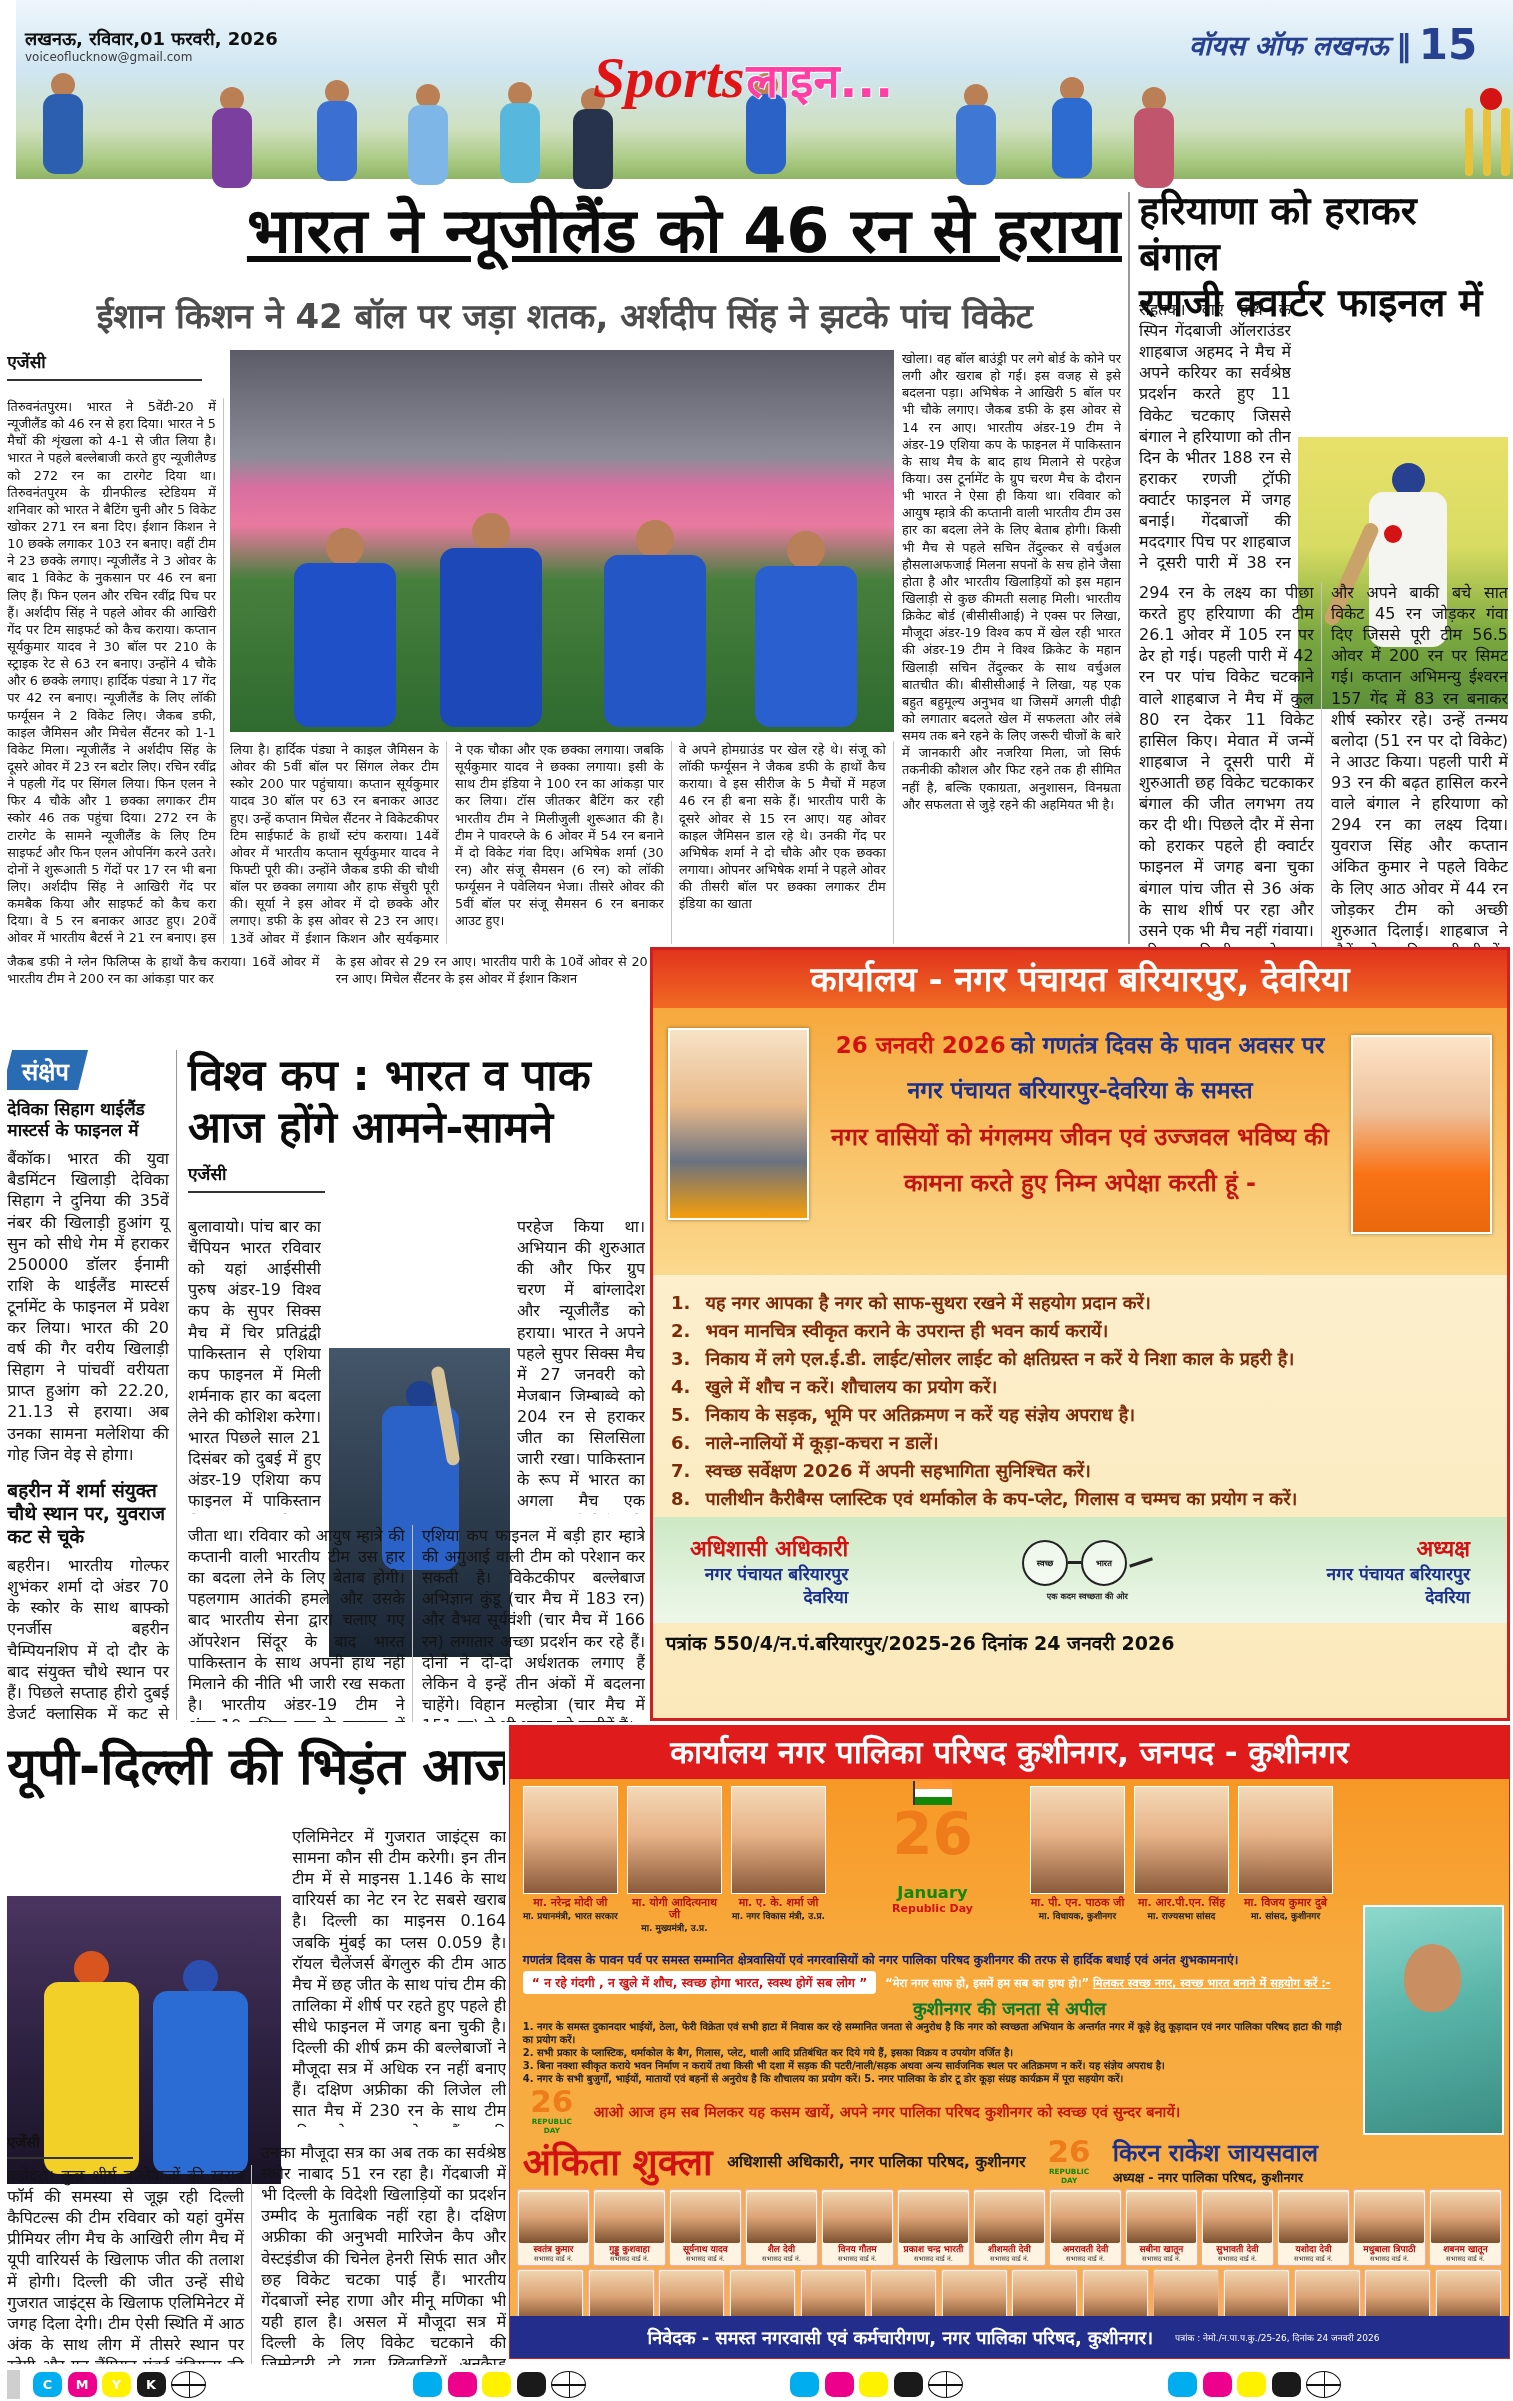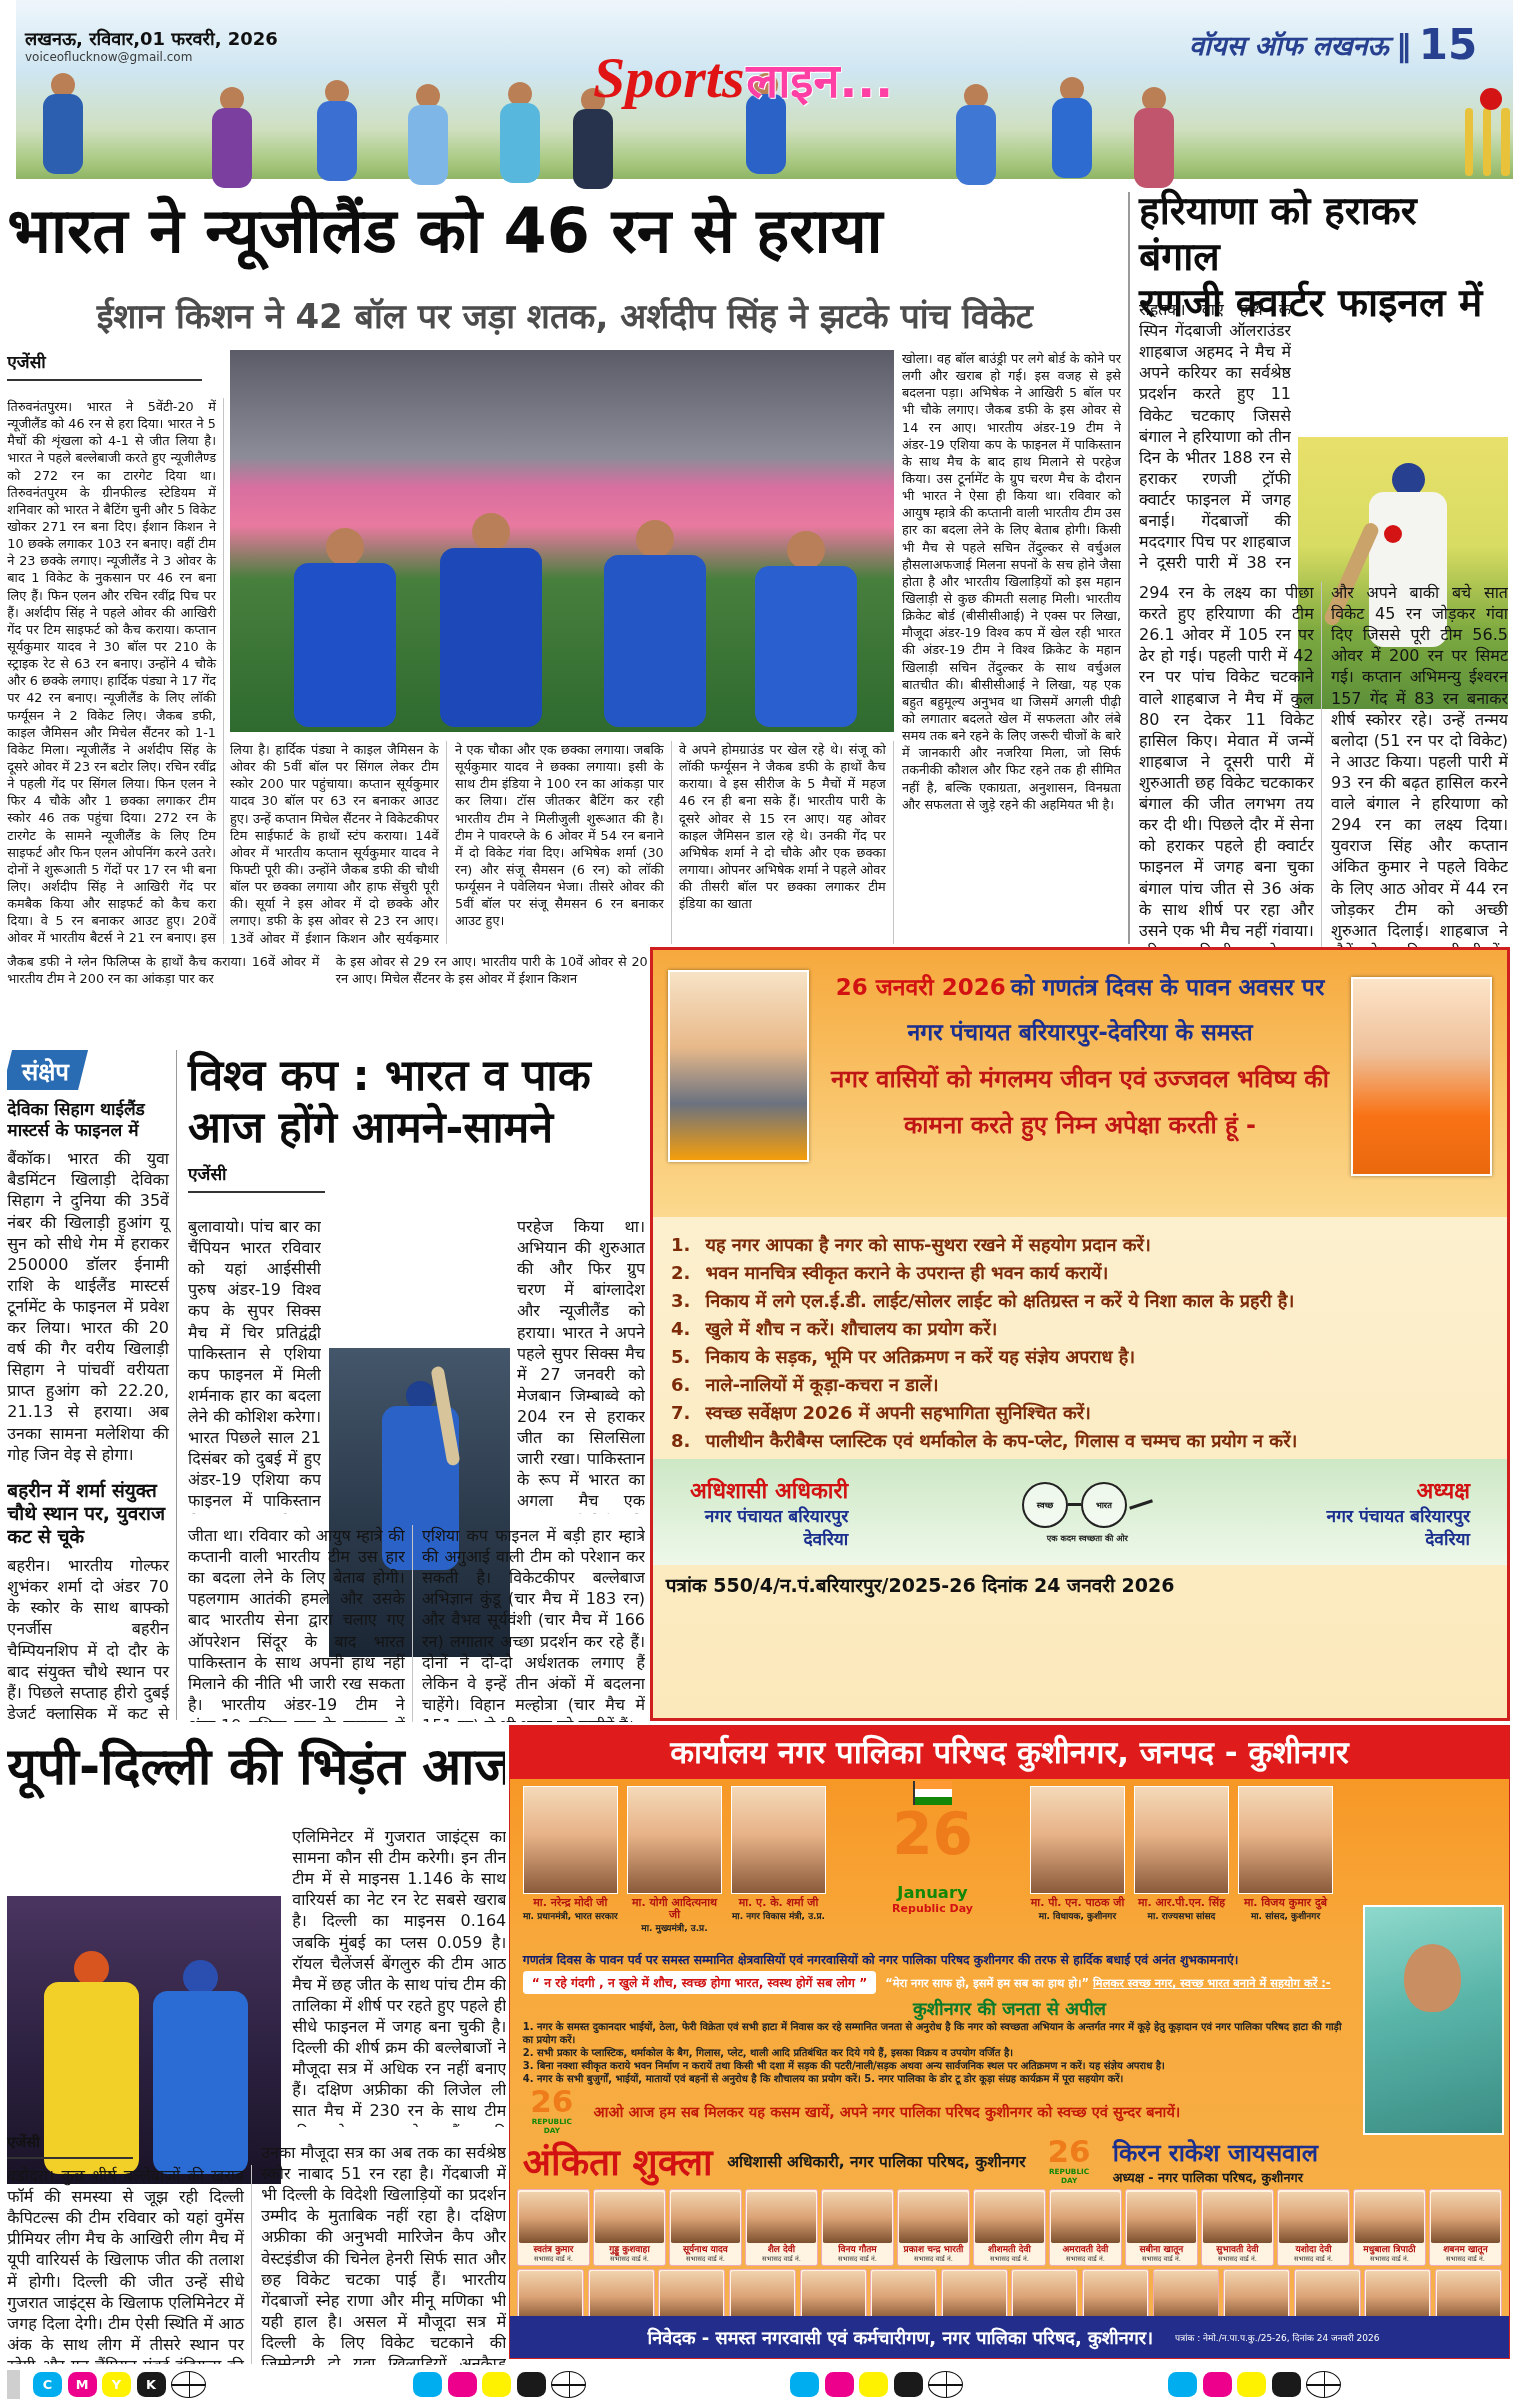--- a/index.html
+++ b/index.html
@@ -22,21 +22,21 @@
   .sports-en{font-family:"Liberation Serif",serif;font-style:italic;font-weight:700;font-size:58px;color:#e01414;}
   .sports-hi{font-size:47px;font-weight:800;color:#ff3fa4;text-shadow:0 0 1.8px #fff,0.9px 0.9px 0 #fff,-0.9px -0.9px 0 #fff;}
   .bfig{position:absolute;}
   .bfig .bhead{width:24px;height:24px;border-radius:50%;background:#bb7f56;margin:0 auto;}
   .bfig .bbody{width:40px;height:80px;border-radius:12.8px;margin-top:-2.7px;}
   .stumps{position:absolute;display:flex;gap:10px;}
   .stump{width:8.2px;height:68px;background:#e7c23a;border-radius:3.7px;}
   .ball{position:absolute;width:22px;height:22px;border-radius:50%;background:#d41414;}
 
   
-  .headline-xl{font-weight:800;color:#0c0c0c;white-space:nowrap;text-align:left;}
+  .headline-xl{font-weight:800;color:#0c0c0c;white-space:nowrap;text-align:right;text-decoration:underline;}
   .subhead{font-weight:700;color:#4c4c4c;white-space:nowrap;text-align:center;}
   .byline{font-size:17.3px;font-weight:800;border-bottom:2.7px solid #333;padding-bottom:5.5px;width:92%;}
   .body-txt{font-size:12.8px;line-height:1.34;color:#141414;}
   .body-sm{font-size:16px;line-height:1.32;color:#141414;}
   .colr{border-right:0.9px solid #c4c4c4;padding-right:7.3px;box-sizing:border-box;}
   .photo{background:#888;position:relative;overflow:hidden;}
   .pfig{position:absolute;}
   .pfig .phead{border-radius:50%;background:#b97f58;margin:0 auto;}
   .pfig .pbody{border-radius:14.6px;margin-top:-3.7px;}
   .vrule{position:absolute;width:1.8px;background:#9a9a9a;}
@@ -290,20 +290,21 @@
         <div class="pbody" style="width:77px;height:164px;background:#2a62c8"></div>
       </div>
       <div class="abs" style="left:110px;top:18px;width:12.8px;height:100px;background:#d8c49a;border-radius:6.4px;transform:rotate(-10deg)"></div>
     </div>
     <div class="abs body-sm just clip" style="left:329px;top:166px;width:128px;height:298px">परहेज किया था। अभियान की शुरुआत की और फिर ग्रुप चरण में बांग्लादेश और न्यूजीलैंड को हराया। भारत ने अपने पहले सुपर सिक्स मैच में 27 जनवरी को मेजबान जिम्बाब्वे को 204 रन से हराकर जीत का सिलसिला जारी रखा। पाकिस्तान के रूप में भारत का अगला मैच एक मजबूत विरोधी के खिलाफ होगा और</div>
     <div class="abs body-sm just clip colr" style="left:0;top:475px;width:225px;height:197px">जीता था। रविवार को आयुष म्हात्रे की कप्तानी वाली भारतीय टीम उस हार का बदला लेने के लिए बेताब होगी। पहलगाम आतंकी हमले और उसके बाद भारतीय सेना द्वारा चलाए गए ऑपरेशन सिंदूर के बाद भारत पाकिस्तान के साथ अपनी हाथ नहीं मिलाने की नीति भी जारी रख सकता है। भारतीय अंडर-19 टीम ने अंडर-19 एशिया कप के फाइनल में पाकिस्तान के साथ मैच के बाद हाथ मिलाने से</div>
     <div class="abs body-sm just clip" style="left:234px;top:475px;width:223px;height:197px">एशिया कप फाइनल में बड़ी हार म्हात्रे की अगुआई वाली टीम को परेशान कर सकती है। विकेटकीपर बल्लेबाज अभिज्ञान कुंडू (चार मैच में 183 रन) और वैभव सूर्यवंशी (चार मैच में 166 रन) लगातार अच्छा प्रदर्शन कर रहे हैं। दोनों ने दो-दो अर्धशतक लगाए हैं लेकिन वे इन्हें तीन अंकों में बदलना चाहेंगे। विहान मल्होत्रा (चार मैच में 151 रन) से भी भारत को उम्मीदें हैं।</div>
   </div>
 
   <div class="abs ad1">
+    <div class="ad1-head">कार्यालय - नगर पंचायत बरियारपुर, देवरिया</div>
     <div class="ad1-top">
       <div class="ad1-card" style="left:14.6px;top:20px;width:137px;height:188px;
            background:linear-gradient(180deg,#f7e3c6 0%,#e8b98a 40%,#6b7280 70%,#f59e0b 100%)"></div>
       <div class="ad1-card" style="right:14.6px;top:27px;width:137px;height:195px;
            background:linear-gradient(180deg,#fde4c8 0%,#eec09a 38%,#f97316 70%,#ea680c 100%)"></div>
       <div class="ad1-lines">
         <div>
           <span class="ad1-l1r">26 जनवरी 2026</span>
           <span class="ad1-l1b">को गणतंत्र दिवस के पावन अवसर पर</span>
         </div>

